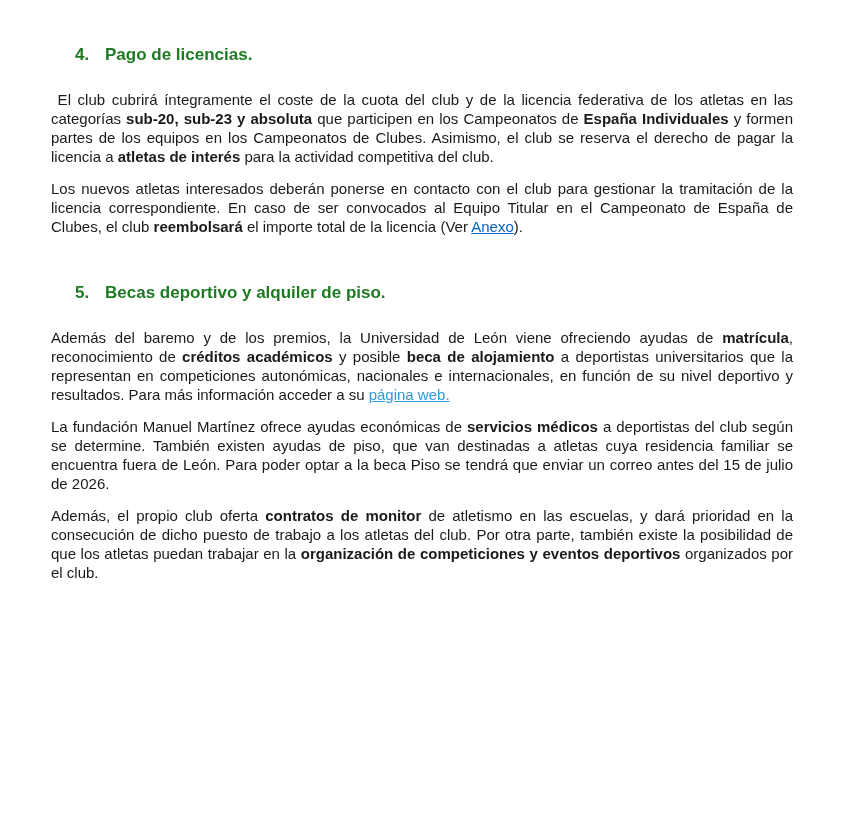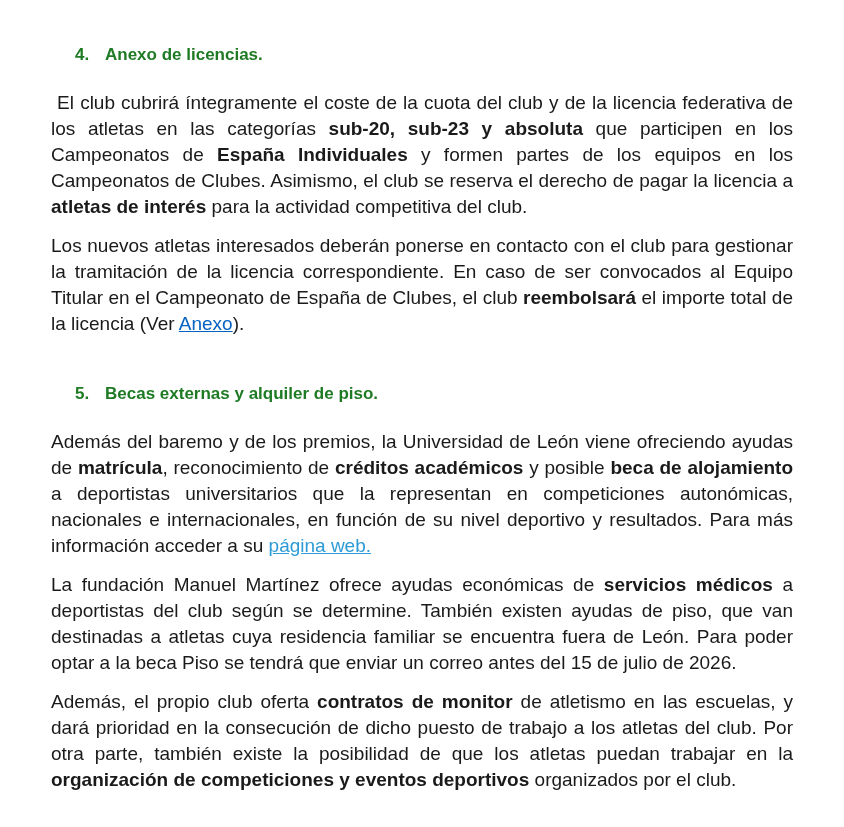--- a/index.html
+++ b/index.html
@@ -30,36 +30,36 @@
   }
   .sec-heading:not(:first-child) {
     margin-top: 46px;
   }
   .h-num {
     display: inline-block;
     width: 30px;
   }
   .para {
     margin: 0 0 13px 0;
-    font-size: 19px;
-    line-height: 26px;
+    font-size: 15px;
+    line-height: 19px;
     text-align: justify;
     color: var(--text-color, #1a1a1a);
   }
   .para .bold {
     font-weight: 700;
   }
   .doc-link {
     cursor: pointer;
   }
 </style>
 </head>
 <body>
 
 <main class="doc-page">
-    <h2 class="sec-heading"><span class="h-num">4.</span><span>Anexo de licencias.</span></h2>
+    <h2 class="sec-heading"><span class="h-num">4.</span><span>Pago de licencias.</span></h2>
     <p class="para"><span>&nbsp;El club cubrirá íntegramente el coste de la cuota del club y de la licencia federativa de los atletas en las categorías </span><span class="bold">sub-20, sub-23 y absoluta</span><span> que participen en los Campeonatos de </span><span class="bold">España Individuales</span><span> y formen partes de los equipos en los Campeonatos de Clubes. Asimismo, el club se reserva el derecho de pagar la licencia a </span><span class="bold">atletas de interés</span><span> para la actividad competitiva del club.</span></p>
     <p class="para"><span>Los nuevos atletas interesados deberán ponerse en contacto con el club para gestionar la tramitación de la licencia correspondiente. En caso de ser convocados al Equipo Titular en el Campeonato de España de Clubes, el club </span><span class="bold">reembolsará</span><span> el importe total de la licencia (Ver </span><a class="doc-link" href="#" style="color: rgb(5, 99, 193);">Anexo</a><span>).</span></p>
-    <h2 class="sec-heading"><span class="h-num">5.</span><span>Becas externas y alquiler de piso.</span></h2>
+    <h2 class="sec-heading"><span class="h-num">5.</span><span>Becas deportivo y alquiler de piso.</span></h2>
     <p class="para"><span>Además del baremo y de los premios, la Universidad de León viene ofreciendo ayudas de </span><span class="bold">matrícula</span><span>, reconocimiento de </span><span class="bold">créditos académicos</span><span> y posible </span><span class="bold">beca de alojamiento</span><span> a deportistas universitarios que la representan en competiciones autonómicas, nacionales e internacionales, en función de su nivel deportivo y resultados. Para más información acceder a su </span><a class="doc-link" href="#" style="color: rgb(46, 155, 214);">página web.</a></p>
     <p class="para"><span>La fundación Manuel Martínez ofrece ayudas económicas de </span><span class="bold">servicios médicos</span><span> a deportistas del club según se determine. También existen ayudas de piso, que van destinadas a atletas cuya residencia familiar se encuentra fuera de León. Para poder optar a la beca Piso se tendrá que enviar un correo antes del 15 de julio de 2026.</span></p>
     <p class="para"><span>Además, el propio club oferta </span><span class="bold">contratos de monitor</span><span> de atletismo en las escuelas, y dará prioridad en la consecución de dicho puesto de trabajo a los atletas del club. Por otra parte, también existe la posibilidad de que los atletas puedan trabajar en la </span><span class="bold">organización de competiciones y eventos deportivos</span><span> organizados por el club.</span></p>
   </main>
 
 </body></html>

